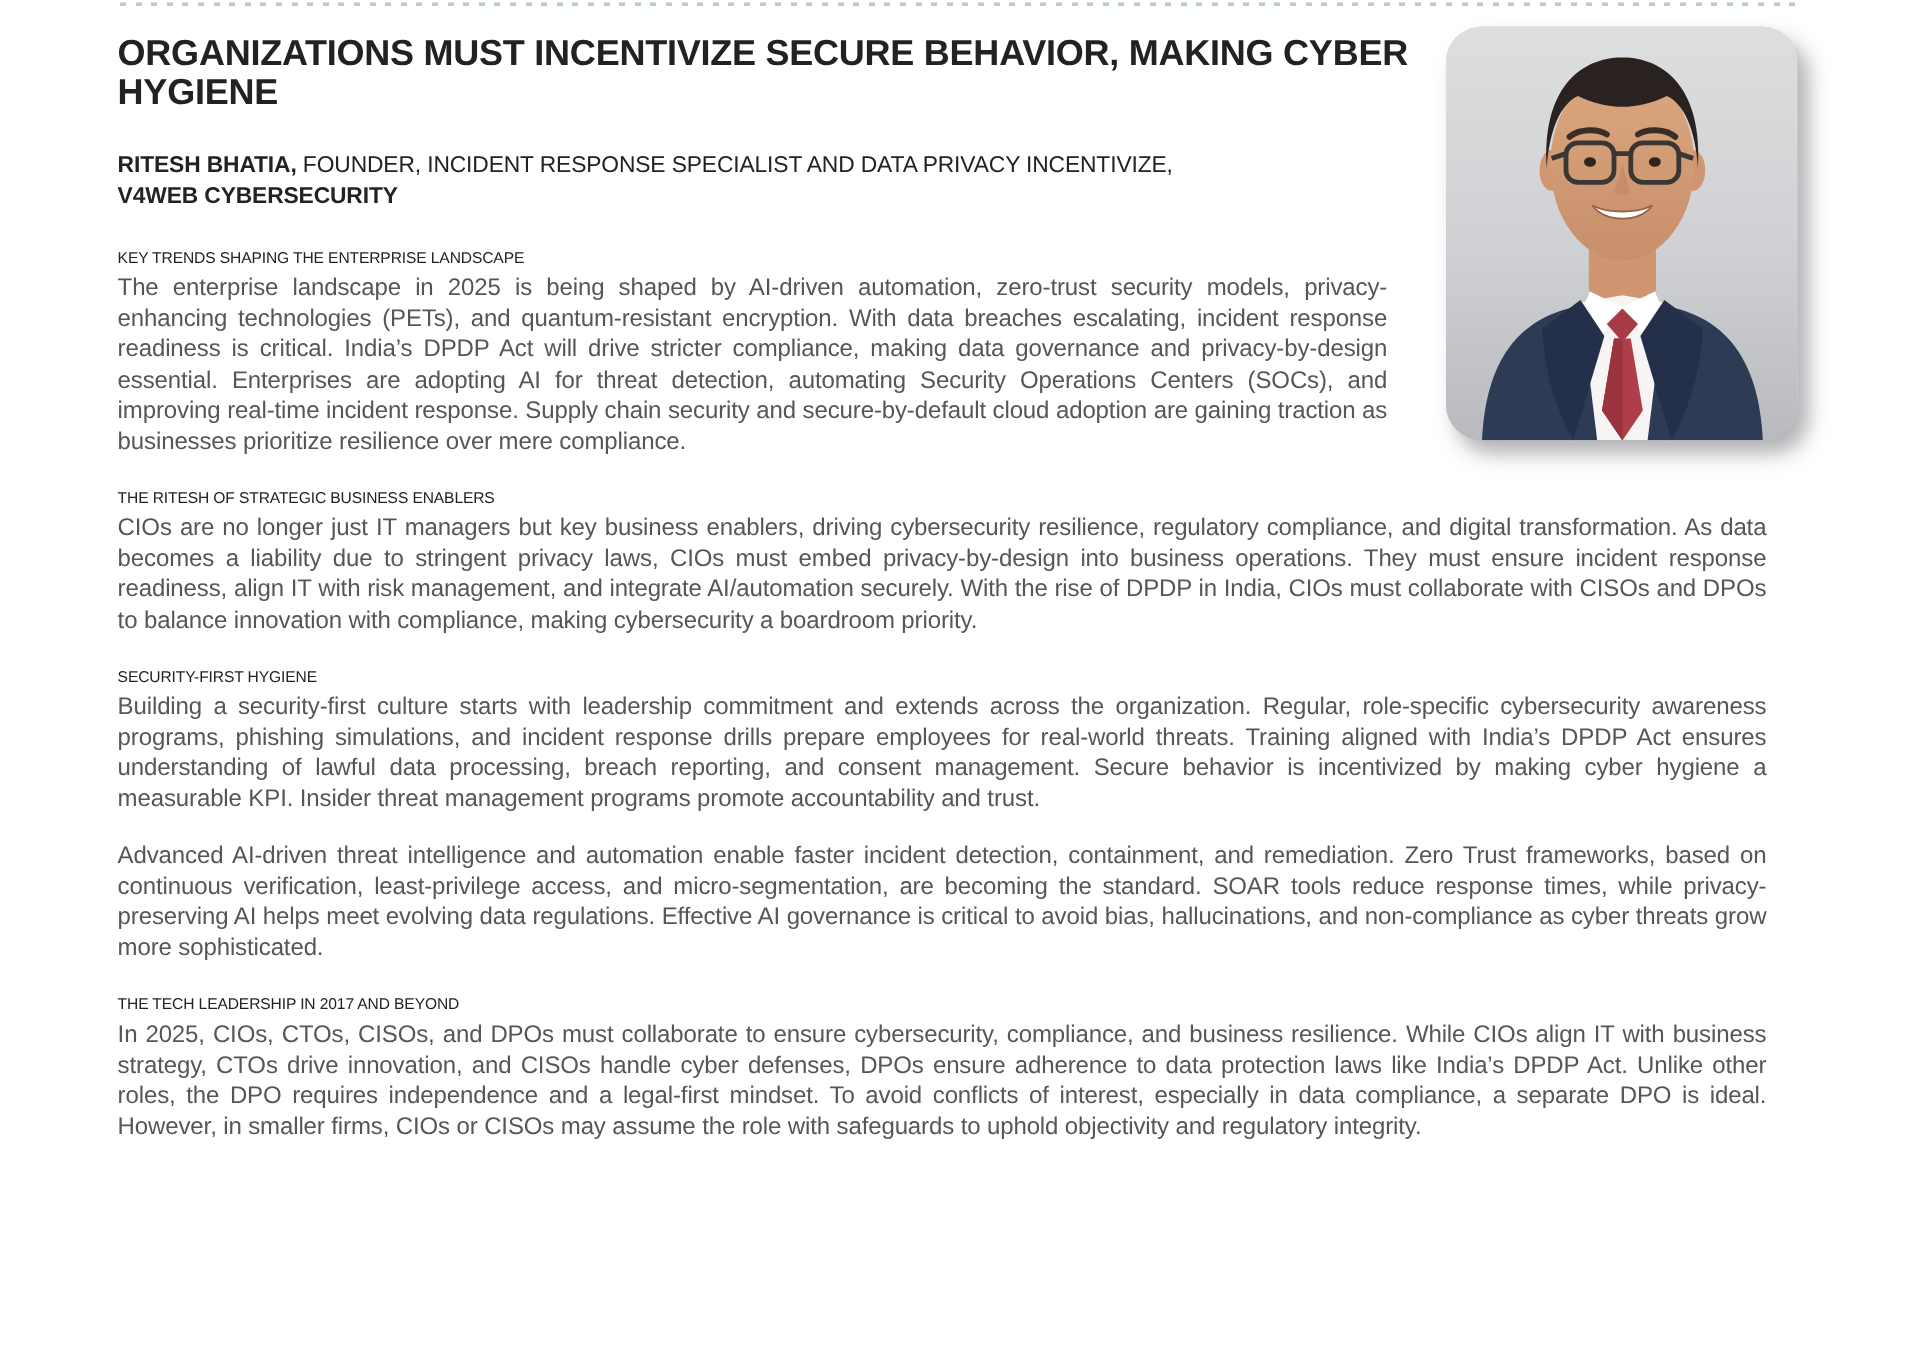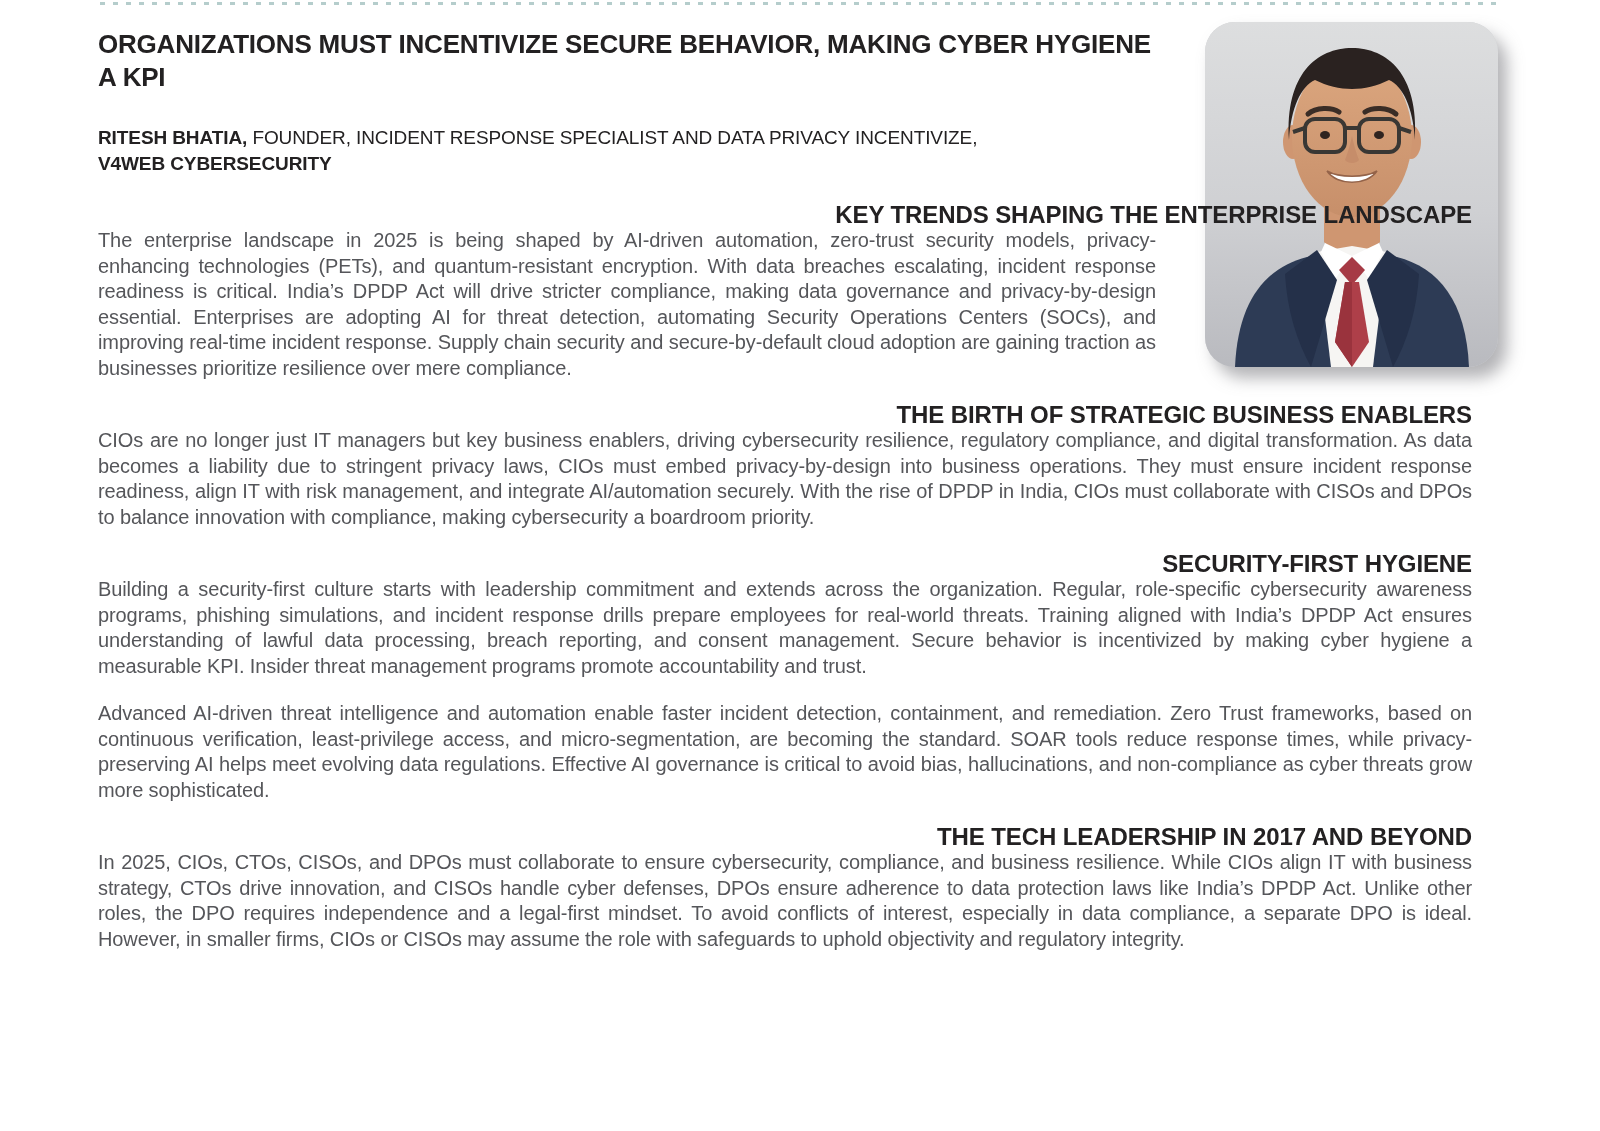--- a/index.html
+++ b/index.html
@@ -27,21 +27,21 @@
   }
   .content {
     position: absolute;
     left: 98px;
     top: 28px;
     width: 1374px;
   }
   h1.article-title {
     margin: 0;
     width: 1090px;
-    font-size: 26px;
+    font-size: 30px;
     line-height: 33px;
     font-weight: bold;
     letter-spacing: -0.2px;
     color: var(--heading-color, #232122);
   }
   h1.article-title .title-line { display: block; }
   .byline {
     margin: 31px 0 0 0;
     width: 1090px;
     font-size: 19px;
@@ -49,26 +49,25 @@
     color: var(--heading-color, #232122);
     letter-spacing: -0.1px;
   }
   .byline .author-name { font-weight: bold; }
   .byline .role-line-2 { display: block; font-weight: bold; }
   .sections { margin-top: 26px; }
   .section { margin-top: 22px; }
   .section:first-child { margin-top: 0; }
   .sec-heading {
     margin: 0;
-    font-size: 24px;
+    font-size: 13px;
     line-height: 24px;
-    font-weight: bold;
+    font-weight: normal;
     letter-spacing: -0.1px;
     color: var(--heading-color, #232122);
-    text-align: right;
   }
   .sec-body {
     margin: 1px 0 0 0;
     font-size: 20px;
     line-height: 25.5px;
     text-align: justify;
     color: var(--body-color, #55565a);
     letter-spacing: -0.1px;
   }
   .sec-body.narrow { width: 1058px; }
@@ -144,33 +143,32 @@
 
       <path d="M147 114 c-2 10 -5 19 -7 24 c3 4 11 4 14 0 c-2 -5 -5 -14 -7 -24 z" fill="#c68d6a"></path>
 
       <path d="M122 149 C132 164 162 164 172 149 C160 156 134 156 122 149 Z" fill="#ffffff" stroke="#946349" stroke-width="1.5"></path>
     </svg>
   </div>
 
   <main class="content">
     <h1 class="article-title">
       <span class="title-line">ORGANIZATIONS MUST INCENTIVIZE SECURE BEHAVIOR, MAKING CYBER HYGIENE</span>
-      <span class="title-line">A KPI</span>
     </h1>
 
     <p class="byline"><span class="author-name">RITESH BHATIA,</span> <span>FOUNDER, INCIDENT RESPONSE SPECIALIST AND DATA PRIVACY INCENTIVIZE,</span><span class="role-line-2">V4WEB CYBERSECURITY</span></p>
 
     <div class="sections" id="sections">
   <section class="section">
     <h2 class="sec-heading">KEY TRENDS SHAPING THE ENTERPRISE LANDSCAPE</h2>
     <p class="sec-body narrow">The enterprise landscape in 2025 is being shaped by AI-driven automation, zero-trust security models, privacy-enhancing technologies (PETs), and quantum-resistant encryption. With data breaches escalating, incident response readiness is critical. India’s DPDP Act will drive stricter compliance, making data governance and privacy-by-design essential. Enterprises are adopting AI for threat detection, automating Security Operations Centers (SOCs), and improving real-time incident response. Supply chain security and secure-by-default cloud adoption are gaining traction as businesses prioritize resilience over mere compliance.</p>
   </section>
 
   <section class="section">
-    <h2 class="sec-heading">THE BIRTH OF STRATEGIC BUSINESS ENABLERS</h2>
+    <h2 class="sec-heading">THE RITESH OF STRATEGIC BUSINESS ENABLERS</h2>
     <p class="sec-body">CIOs are no longer just IT managers but key business enablers, driving cybersecurity resilience, regulatory compliance, and digital transformation. As data becomes a liability due to stringent privacy laws, CIOs must embed privacy-by-design into business operations. They must ensure incident response readiness, align IT with risk management, and integrate AI/automation securely. With the rise of DPDP in India, CIOs must collaborate with CISOs and DPOs to balance innovation with compliance, making cybersecurity a boardroom priority.</p>
   </section>
 
   <section class="section">
     <h2 class="sec-heading">SECURITY-FIRST HYGIENE</h2>
     <p class="sec-body">Building a security-first culture starts with leadership commitment and extends across the organization. Regular, role-specific cybersecurity awareness programs, phishing simulations, and incident response drills prepare employees for real-world threats. Training aligned with India’s DPDP Act ensures understanding of lawful data processing, breach reporting, and consent management. Secure behavior is incentivized by making cyber hygiene a measurable KPI. Insider threat management programs promote accountability and trust.</p>
   </section>
 
   <section class="section">
 

